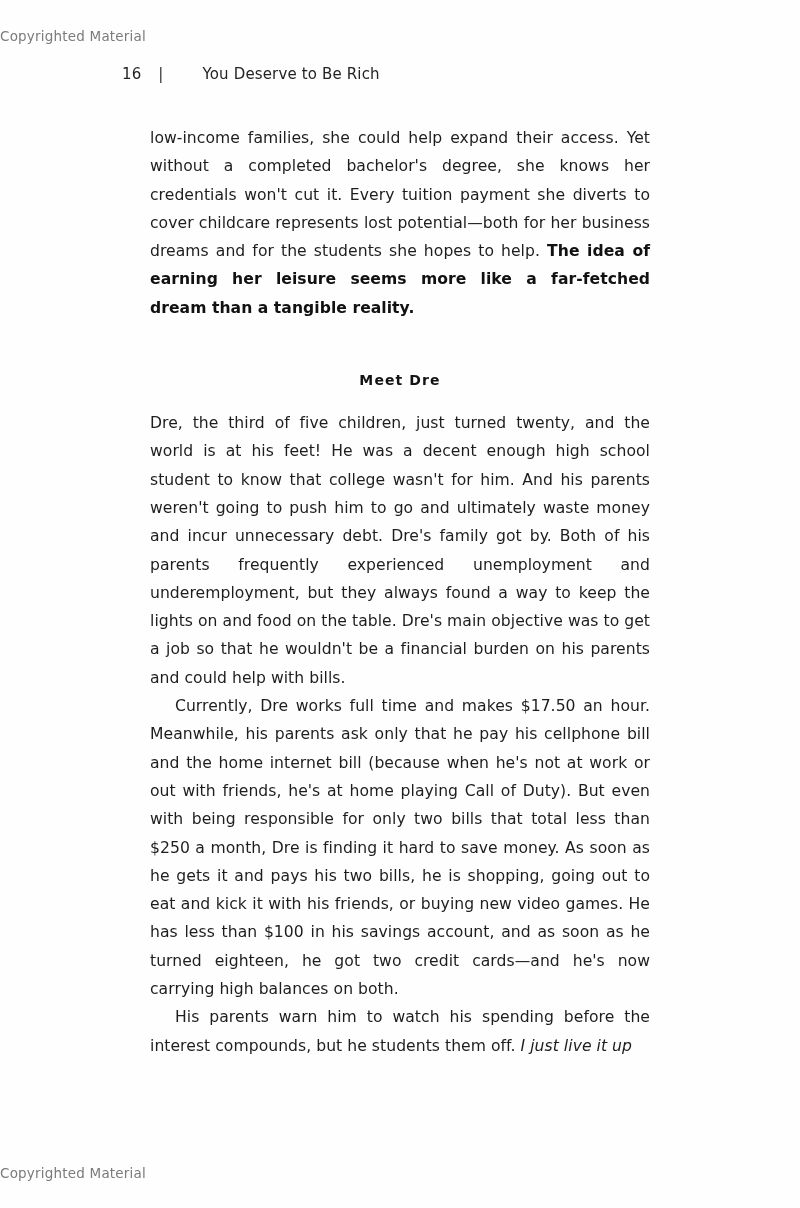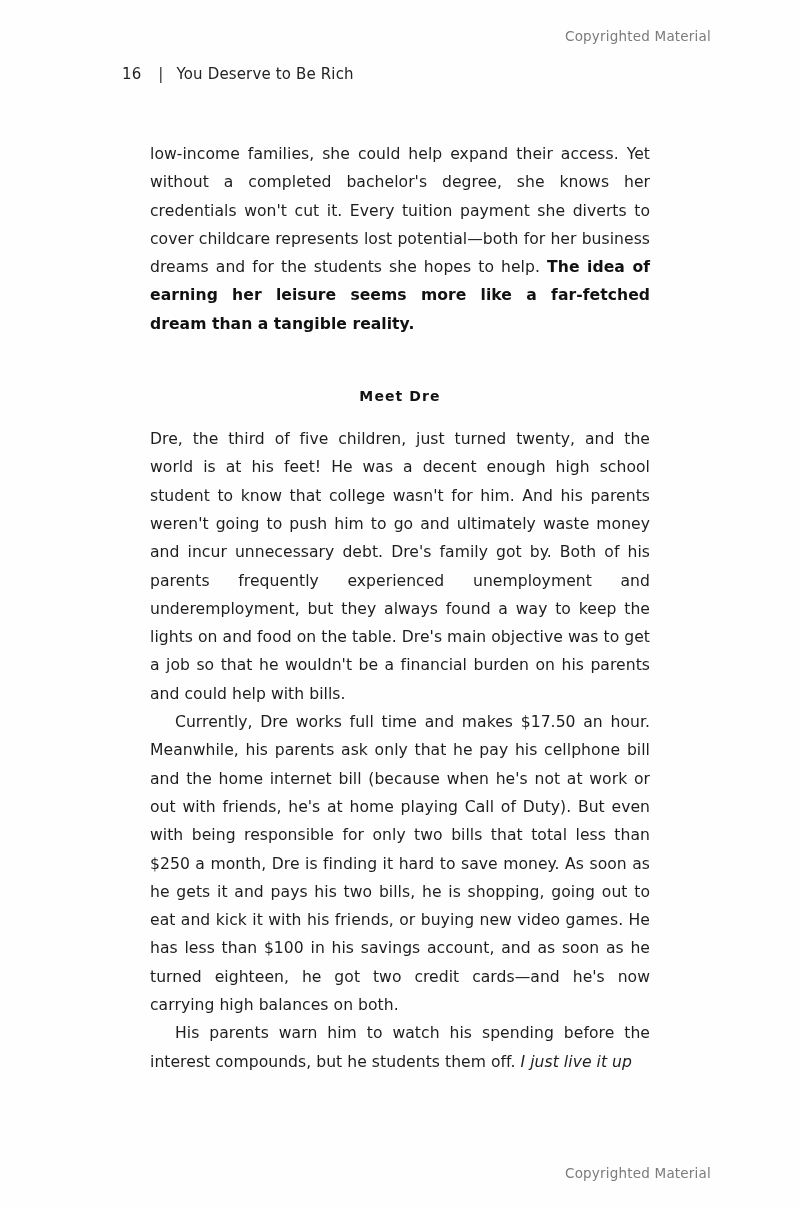--- a/index.html
+++ b/index.html
@@ -20,21 +20,21 @@
     position: absolute;
     inset: 0;
     background: #fefefe;
   }
 
   
   .watermark {
     position: absolute;
     left: 0;
     width: 711px;
-    text-align: right;
+    text-align: left;
     font-family: "DejaVu Sans", "Liberation Sans", sans-serif;
     font-size: 13.5px;
     letter-spacing: 0.2px;
     color: #7b7b7b;
     user-select: none;
   }
   .watermark-top { top: 28px; }
   .watermark-bottom { top: 1165px; }
 
   
@@ -42,27 +42,27 @@
     position: absolute;
     left: 122px;
     top: 65px;
     font-size: 15px;
     color: #232323;
     letter-spacing: 0.1px;
     white-space: nowrap;
   }
   .running-head .folio { margin-right: 17px; }
   .running-head .rule-sep { margin-right: 13px; color: #333; }
-  .running-head .book-title { letter-spacing: 0.15px; }
+  .running-head .book-title { letter-spacing: 0.15px; margin-left: 26px; }
 
   
   .column {
     position: absolute;
     left: 150px;
-    top: 140px;
+    top: 124px;
     width: 500px;
   }
 
   p.body-par {
     margin: 0;
     font-size: 15.6px;
     line-height: 28.3px;
     text-align: justify;
     text-justify: inter-word;
     color: #1d1d1d;

